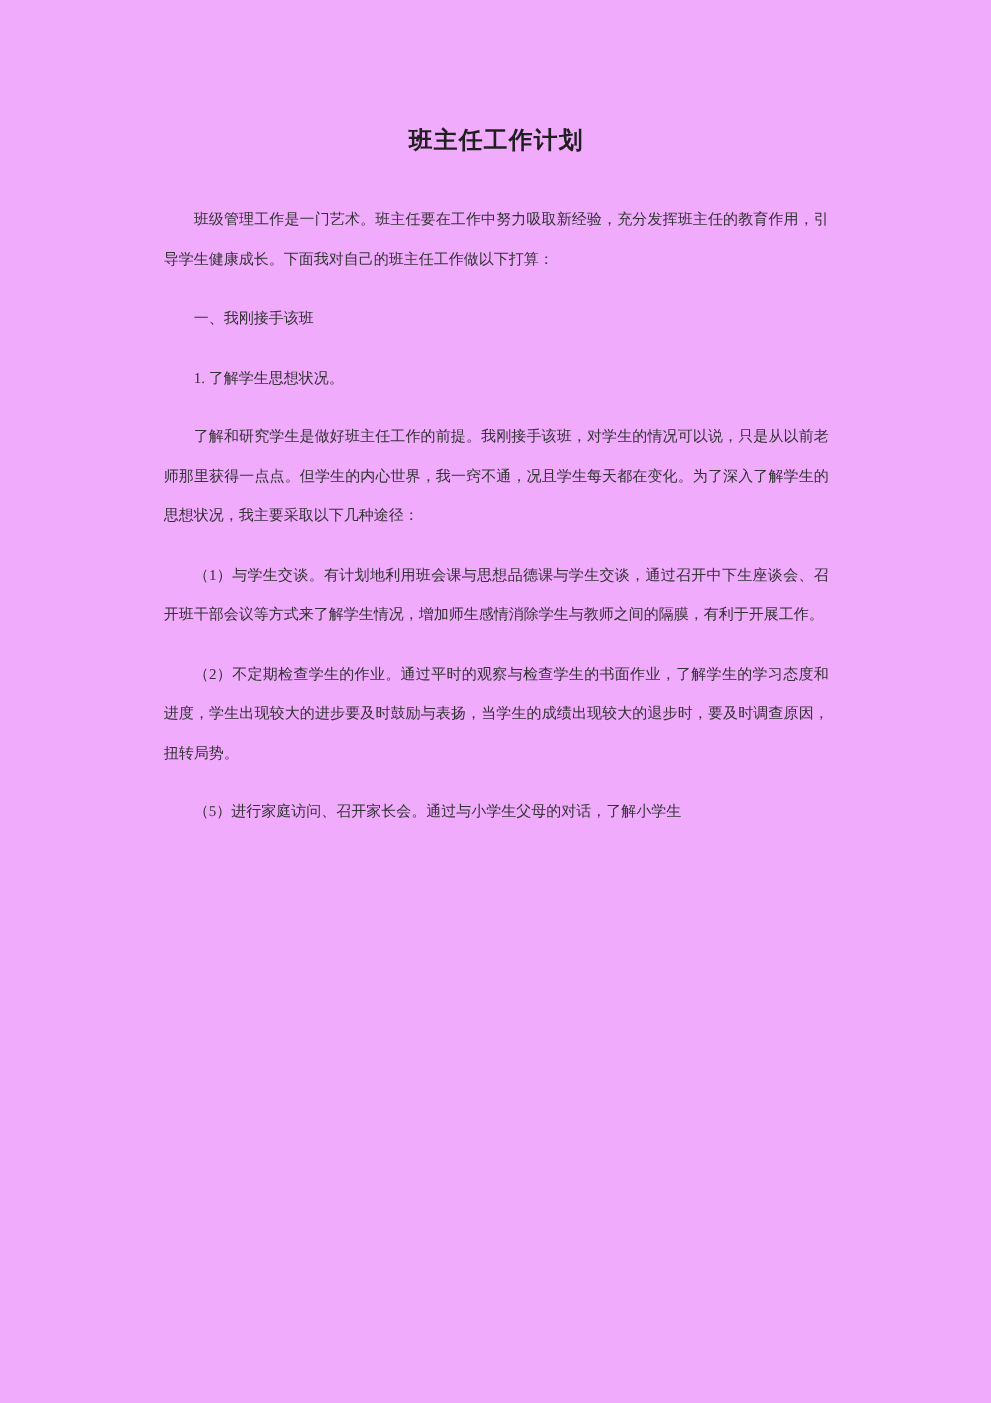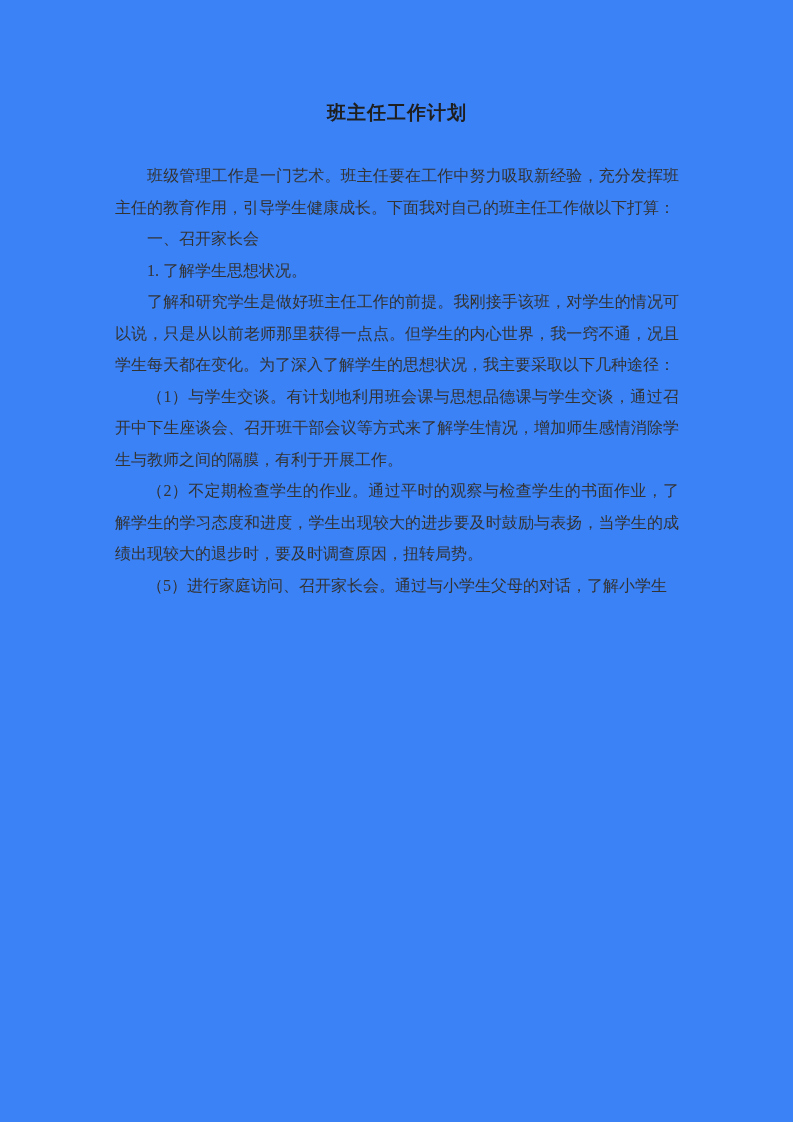--- a/index.html
+++ b/index.html
@@ -5,56 +5,56 @@
   html, body {
     margin: 0;
     padding: 0;
     background: #ffffff;
   }
   .page {
     position: relative;
     width: 793px;
     height: 1122px;
     box-sizing: border-box;
-    background: #3b82f6;
+    background: #f0abfc;
     padding: 97px 114px 0 115px;
     overflow: hidden;
     font-family: "Liberation Serif", "DejaVu Serif", serif;
     color: #333333;
   }
   .doc-title {
     margin: 0 0 31px 0;
     font-size: 19px;
     font-weight: bold;
     line-height: 32px;
     text-align: center;
     color: #1f1f1f;
     letter-spacing: 1px;
   }
   .doc-body {
     width: 564px;
   }
   .para {
-    margin: 0;
-    font-size: 16px;
+    margin: 16px;
+    font-size: 12px;
     line-height: 31.5px;
     text-align: justify;
     text-justify: inter-ideograph;
     text-indent: 2em;
     word-break: break-all;
     color: #333333;
   }
 </style>
 </head>
 <body>
 
 <div class="page">
   <h1 class="doc-title">班主任工作计划</h1>
   <div class="doc-body">
       <p class="para para-body">班级管理工作是一门艺术。班主任要在工作中努力吸取新经验，充分发挥班主任的教育作用，引导学生健康成长。下面我对自己的班主任工作做以下打算：</p>
-      <p class="para para-heading">一、召开家长会</p>
+      <p class="para para-heading">一、我刚接手该班</p>
       <p class="para para-subheading">1. 了解学生思想状况。</p>
       <p class="para para-body">了解和研究学生是做好班主任工作的前提。我刚接手该班，对学生的情况可以说，只是从以前老师那里获得一点点。但学生的内心世界，我一窍不通，况且学生每天都在变化。为了深入了解学生的思想状况，我主要采取以下几种途径：</p>
       <p class="para para-body">（1）与学生交谈。有计划地利用班会课与思想品德课与学生交谈，通过召开中下生座谈会、召开班干部会议等方式来了解学生情况，增加师生感情消除学生与教师之间的隔膜，有利于开展工作。</p>
       <p class="para para-body">（2）不定期检查学生的作业。通过平时的观察与检查学生的书面作业，了解学生的学习态度和进度，学生出现较大的进步要及时鼓励与表扬，当学生的成绩出现较大的退步时，要及时调查原因，扭转局势。</p>
       <p class="para para-body">（5）进行家庭访问、召开家长会。通过与小学生父母的对话，了解小学生</p>
     </div>
 </div>
 
 </body></html>

